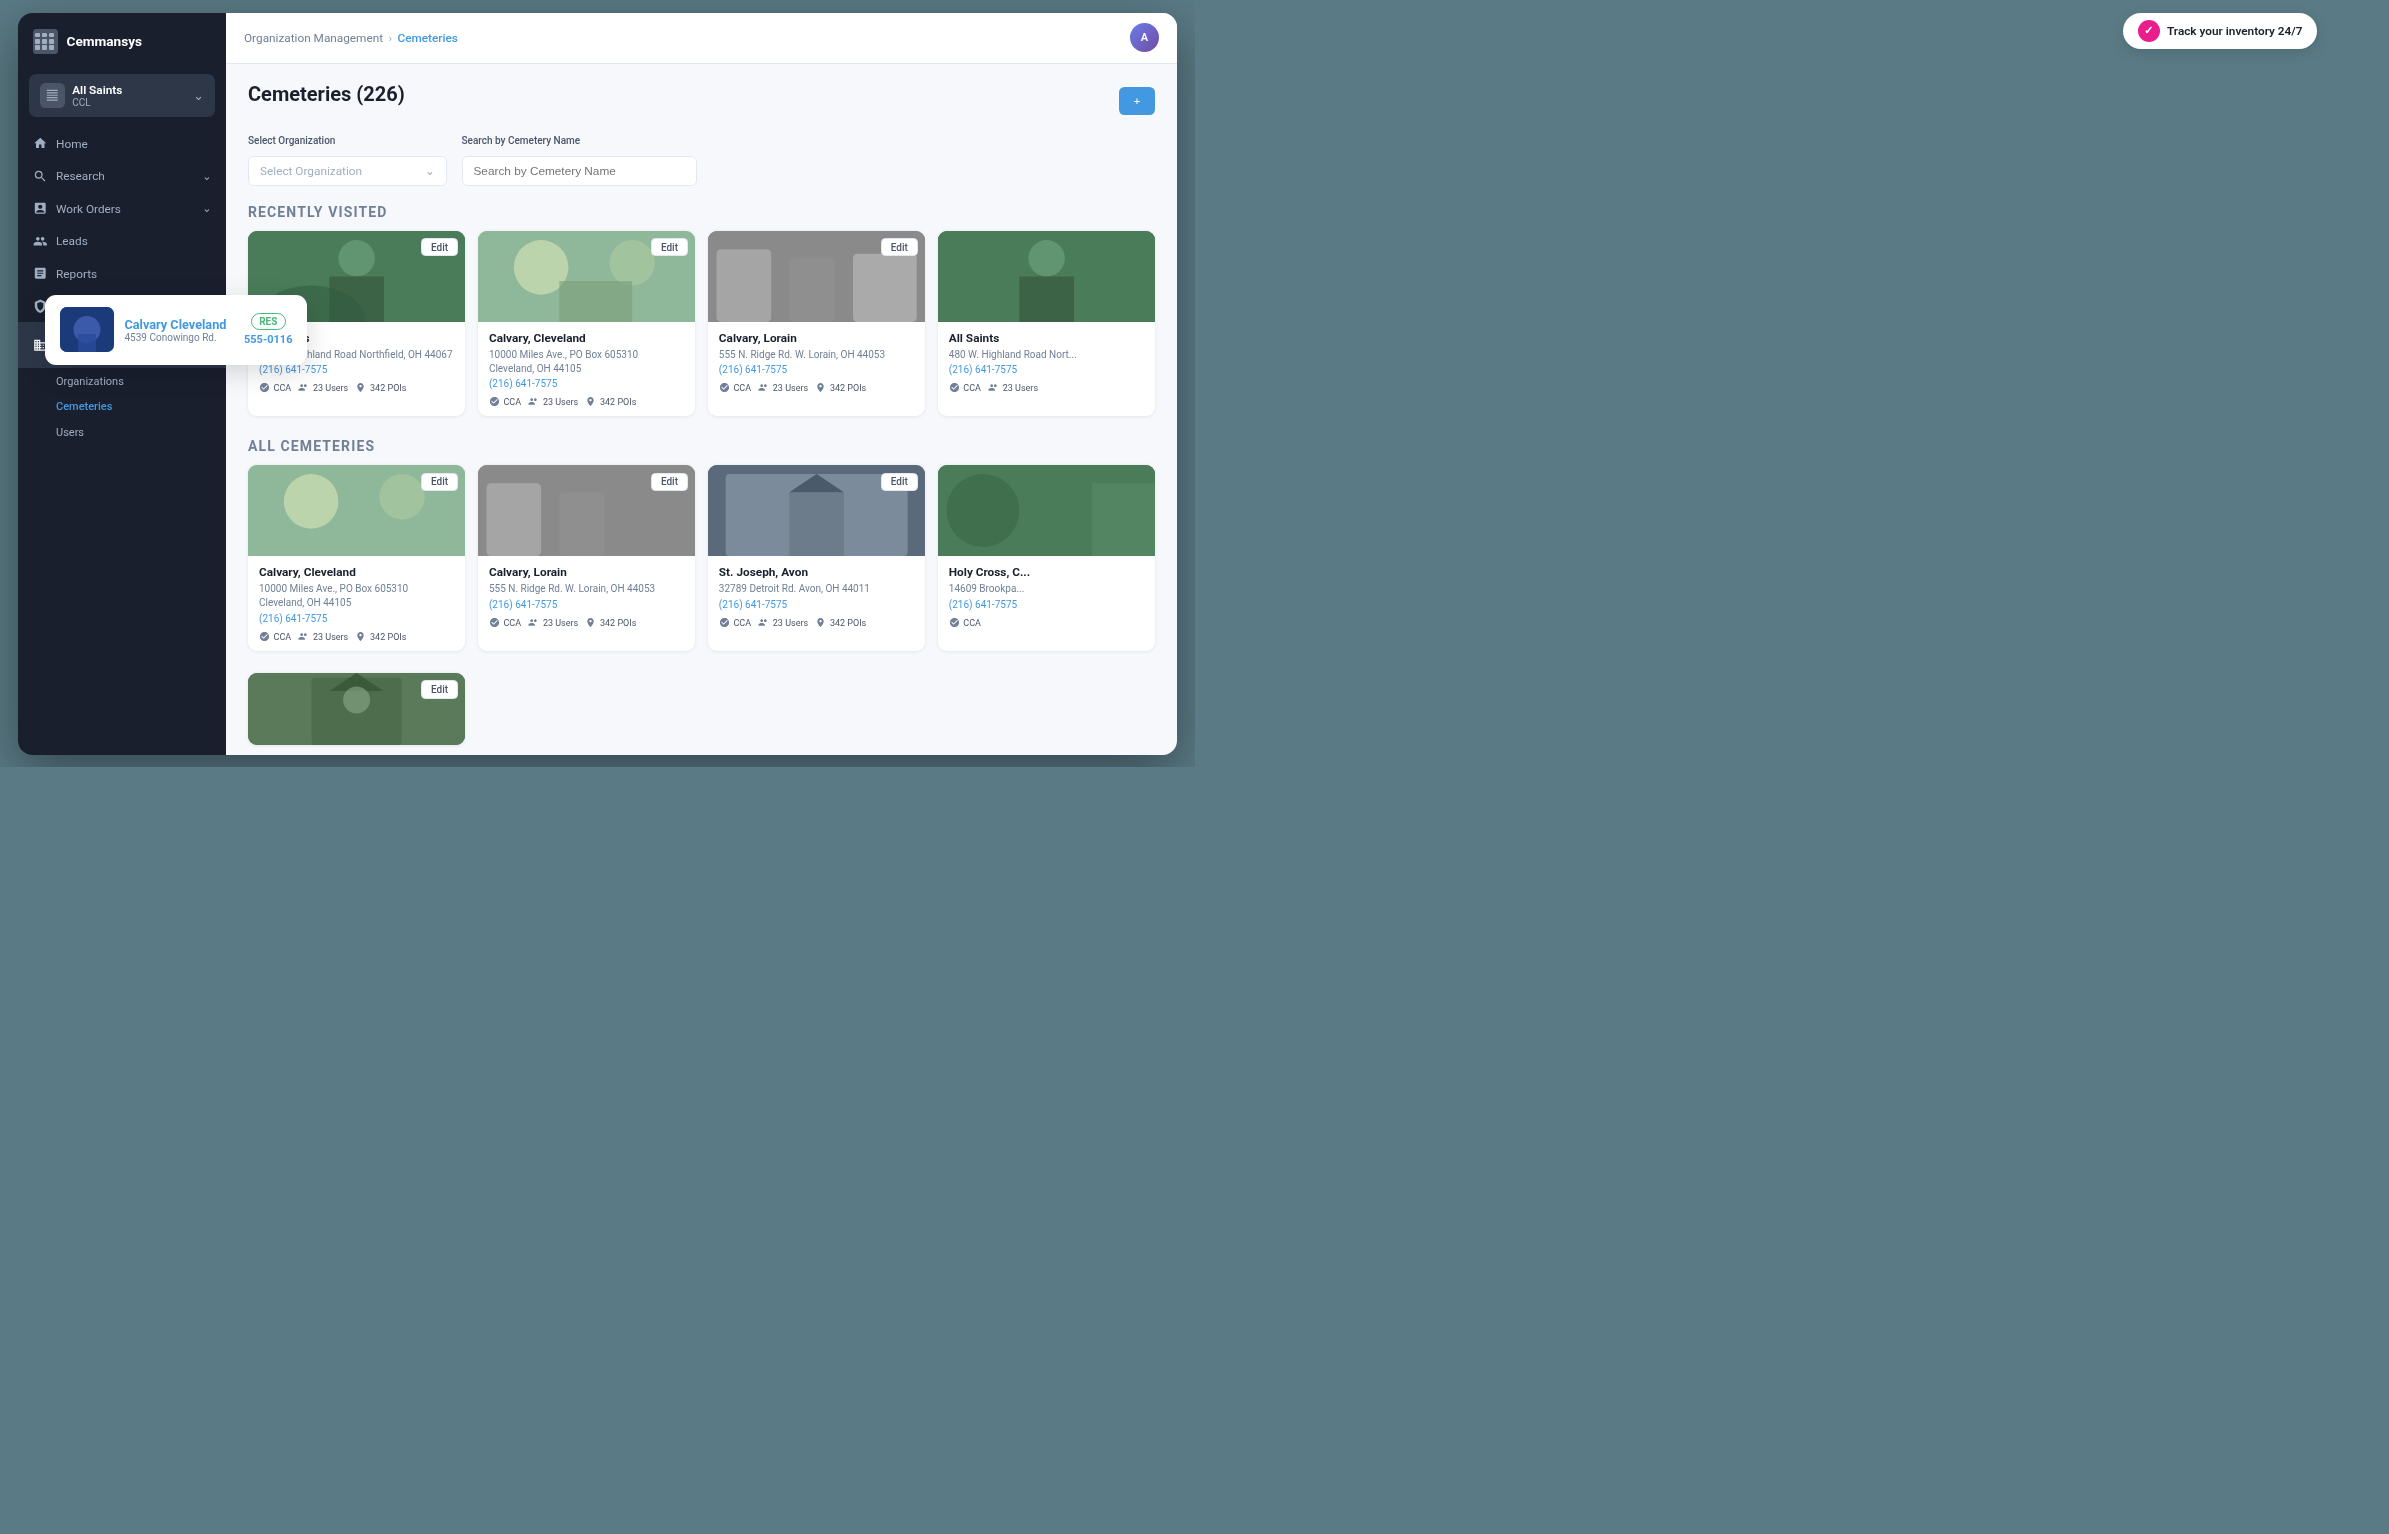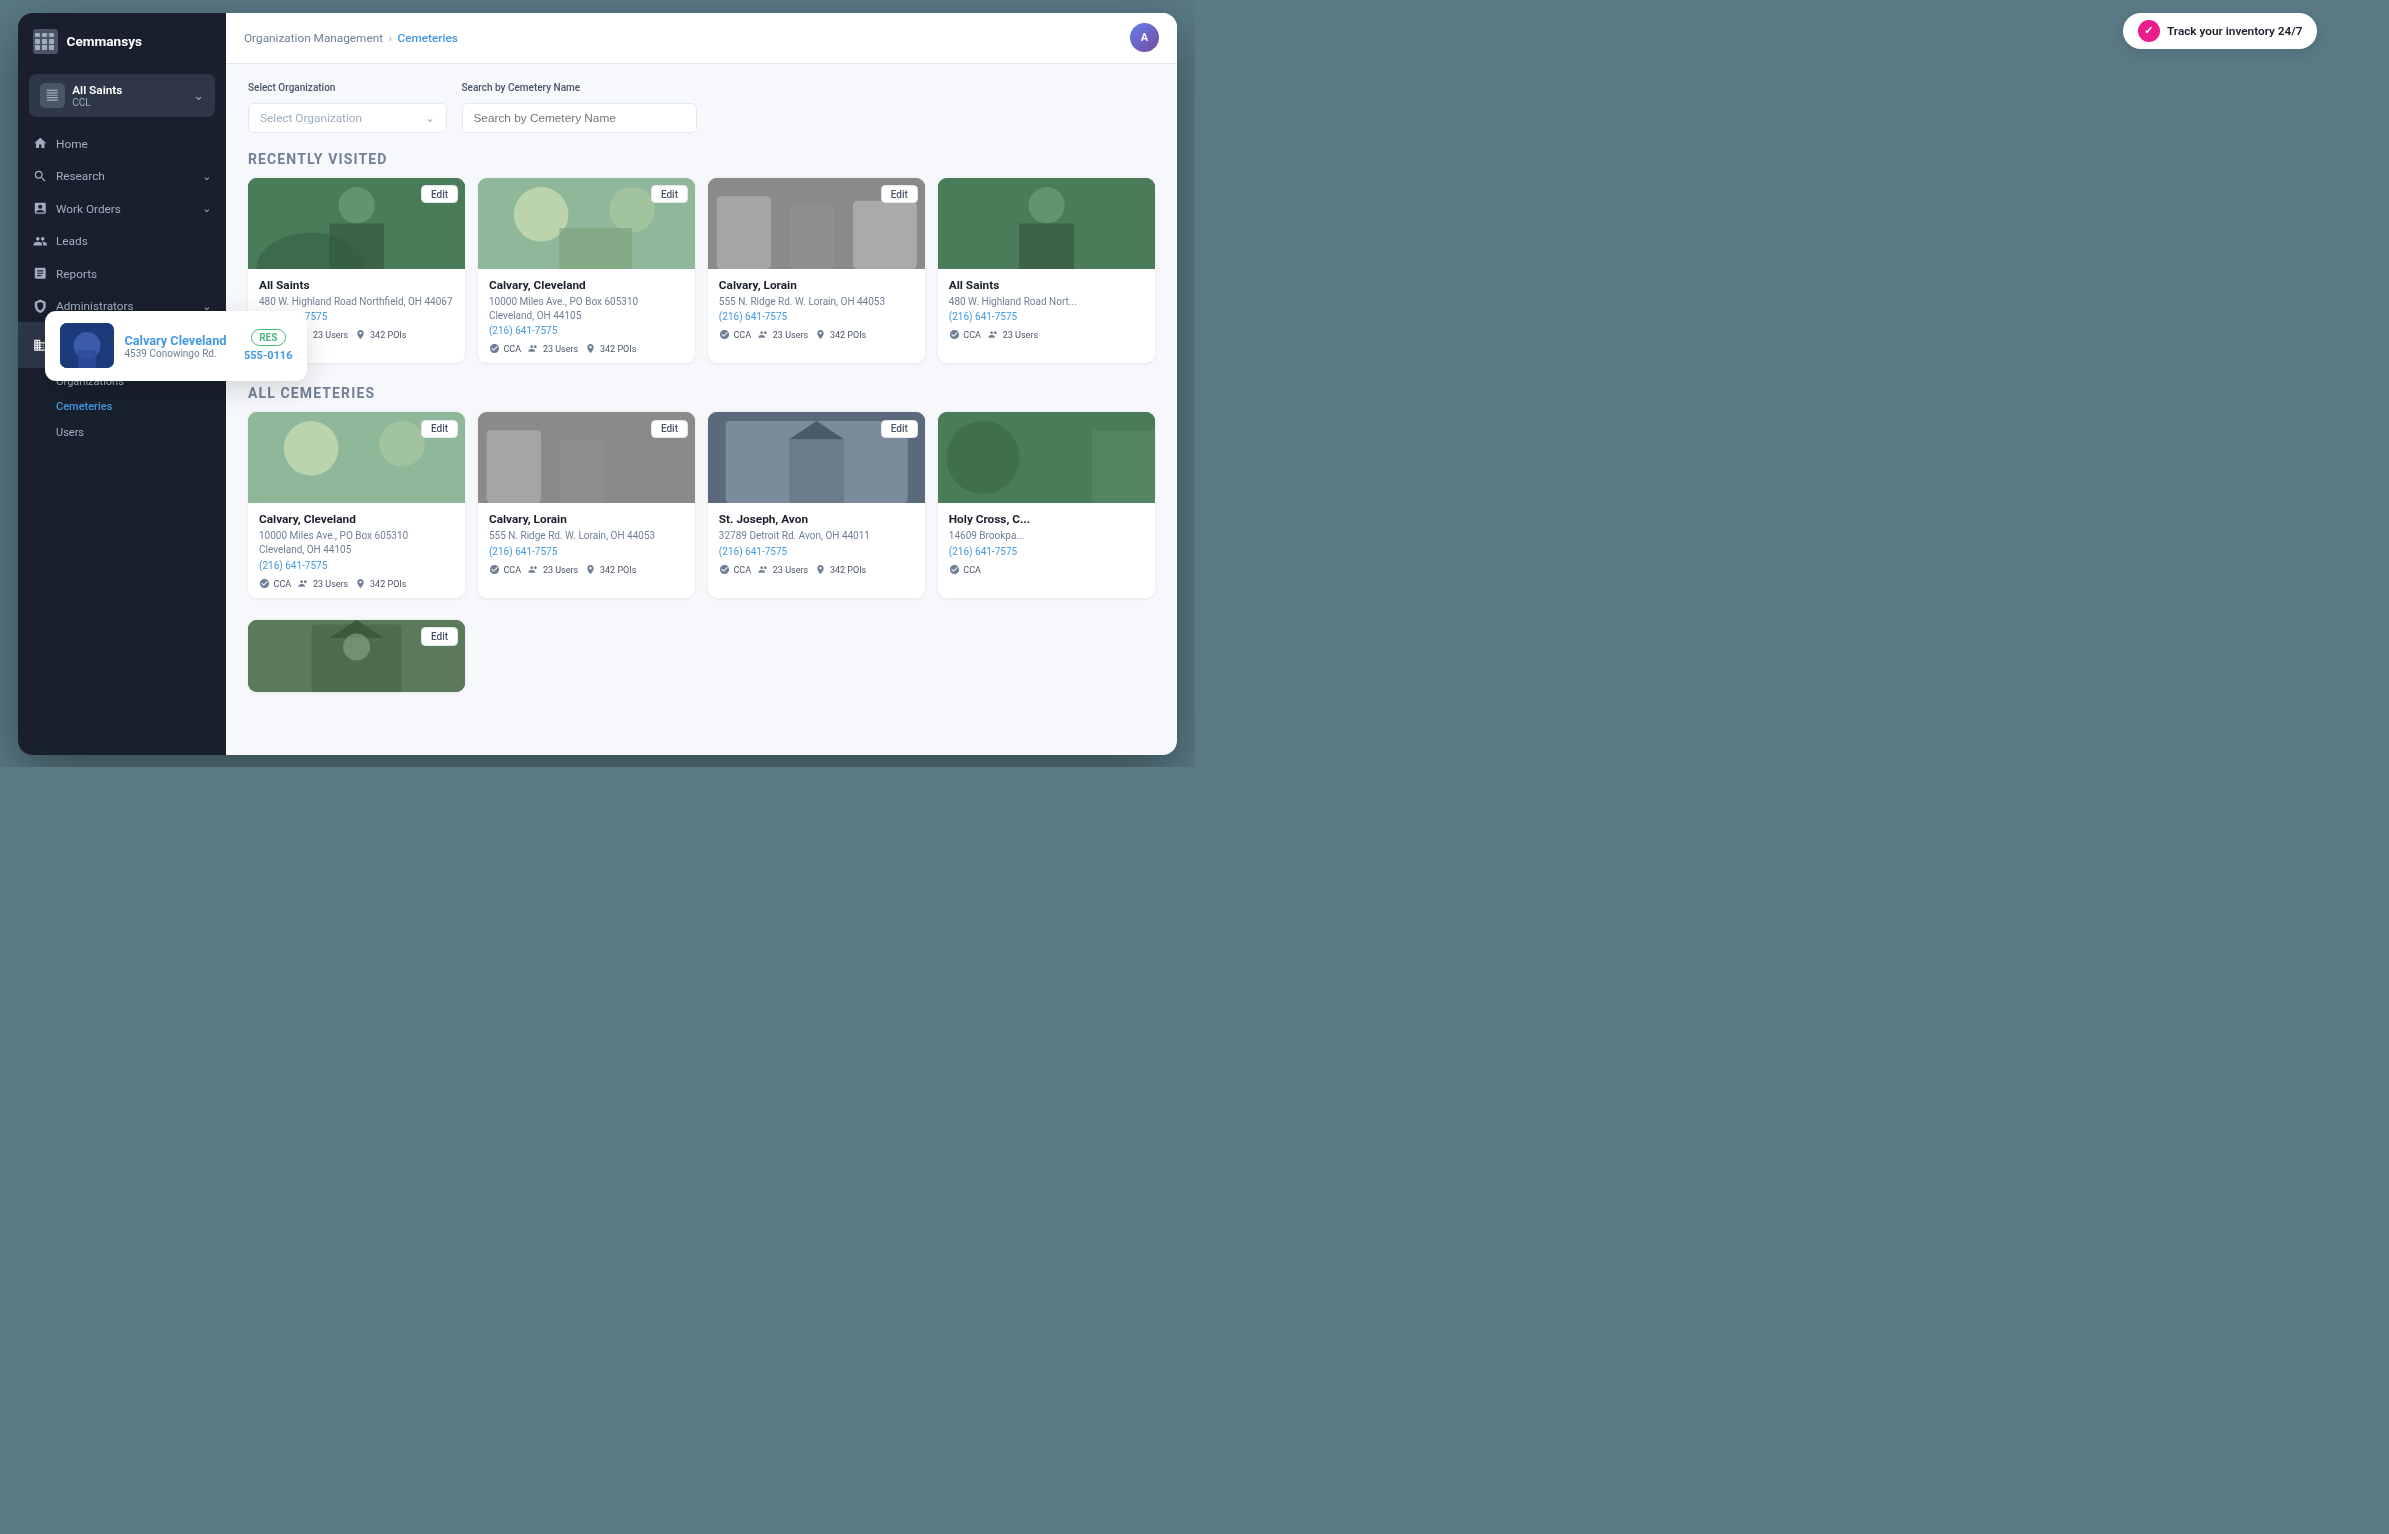--- a/index.html
+++ b/index.html
@@ -260,21 +260,21 @@
     .card-tag-icon { width: 11px; height: 11px; fill: #718096; }
     
     .img-green { background: linear-gradient(135deg, #4a7c59 0%, #2d5a3d 50%, #6b9e7a 100%); }
     .img-light-green { background: linear-gradient(135deg, #8fb89a 0%, #c5dbb0 50%, #a8c8a0 100%); }
     .img-stone { background: linear-gradient(135deg, #8a8a8a 0%, #b0b0b0 50%, #707070 100%); }
     .img-chapel { background: linear-gradient(135deg, #5a6a7a 0%, #8a9aaa 50%, #4a5a6a 100%); }
     
     .popup-card {
       position: absolute;
       left: 27px;
-      top: 298px;
+      top: 282px;
       background: white;
       border-radius: 11px;
       padding: 12.7px 14.5px;
       display: flex;
       align-items: center;
       gap: 11px;
       box-shadow: 0 7.2px 27px rgba(0,0,0,0.15);
       z-index: 100;
       width: 262px;
     }
@@ -447,20 +447,26 @@
         <span class="breadcrumb-parent">Organization Management</span>
         <span class="breadcrumb-sep">›</span>
         <span class="breadcrumb-current">Cemeteries</span>
       </div>
       <div class="topbar-right">
         <div class="avatar">A</div>
       </div>
     </div>
 
     <div class="content">
+      <div style="display:flex; align-items:center; justify-content:space-between; margin-bottom:14.5px;">
+        <h1 class="page-title">Cemeteries (226)</h1>
+        <button class="add-btn">
+          <span>+</span>
+        </button>
+      </div>
 
       <div class="filters">
         <div class="filter-group">
           <div class="filter-label">Select Organization</div>
           <div class="filter-select">
             <span style="color:#a0aec0;font-size:11.8px;">Select Organization</span>
             <span>⌄</span>
           </div>
         </div>
         <div class="filter-group">

